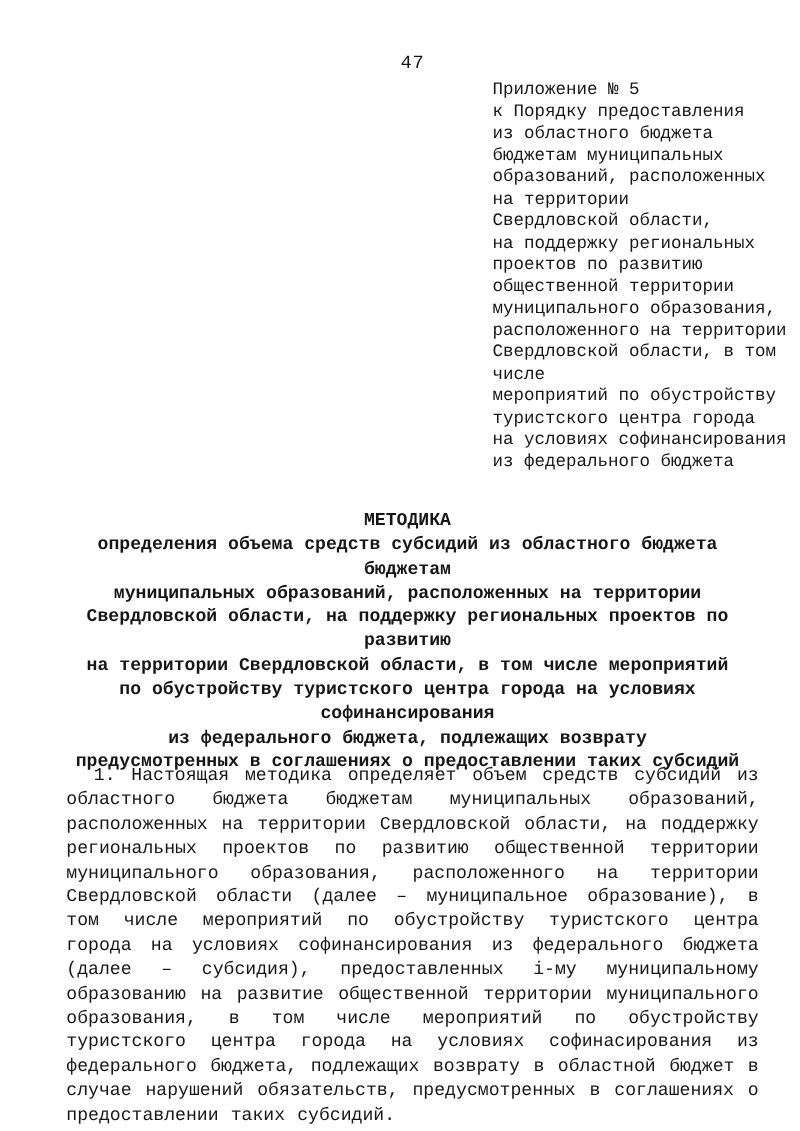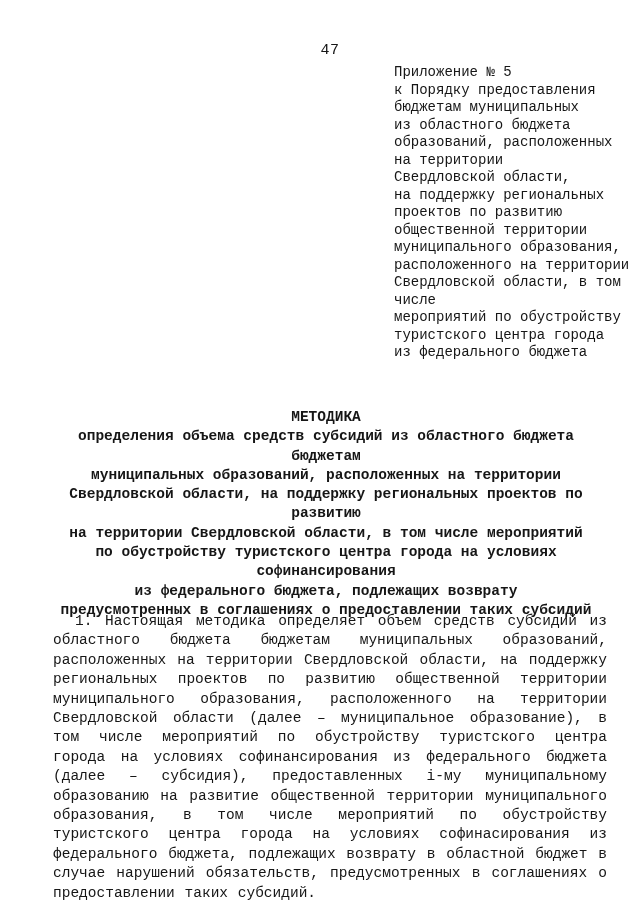--- a/index.html
+++ b/index.html
@@ -60,33 +60,34 @@
 </head>
 <body>
 
 <div class="page">
 
   <div class="page-number">47</div>
 
   <div class="appendix">
     <div class="appendix-line">Приложение № 5</div>
     <div class="appendix-line">к Порядку предоставления</div>
+    <div class="appendix-line">из областного бюджета</div>
     <div class="appendix-line">бюджетам муниципальных</div>
-    <div class="appendix-line">из областного бюджета</div>
     <div class="appendix-line">образований, расположенных</div>
     <div class="appendix-line">на территории</div>
     <div class="appendix-line">Свердловской области,</div>
     <div class="appendix-line">на поддержку региональных</div>
     <div class="appendix-line">проектов по развитию</div>
     <div class="appendix-line">общественной территории</div>
     <div class="appendix-line">муниципального образования,</div>
     <div class="appendix-line">расположенного на территории</div>
     <div class="appendix-line">Свердловской области, в том числе</div>
     <div class="appendix-line">мероприятий по обустройству</div>
     <div class="appendix-line">туристского центра города</div>
+    <div class="appendix-line">на условиях софинансирования</div>
     <div class="appendix-line">из федерального бюджета</div>
   </div>
 
   <div class="heading">
     <div class="heading-title">МЕТОДИКА</div>
     <div class="heading-line">определения объема средств субсидий из областного бюджета бюджетам</div>
     <div class="heading-line">муниципальных образований, расположенных на территории</div>
     <div class="heading-line">Свердловской области, на поддержку региональных проектов по развитию</div>
     <div class="heading-line">на территории Свердловской области, в том числе мероприятий</div>
     <div class="heading-line">по обустройству туристского центра города на условиях софинансирования</div>

